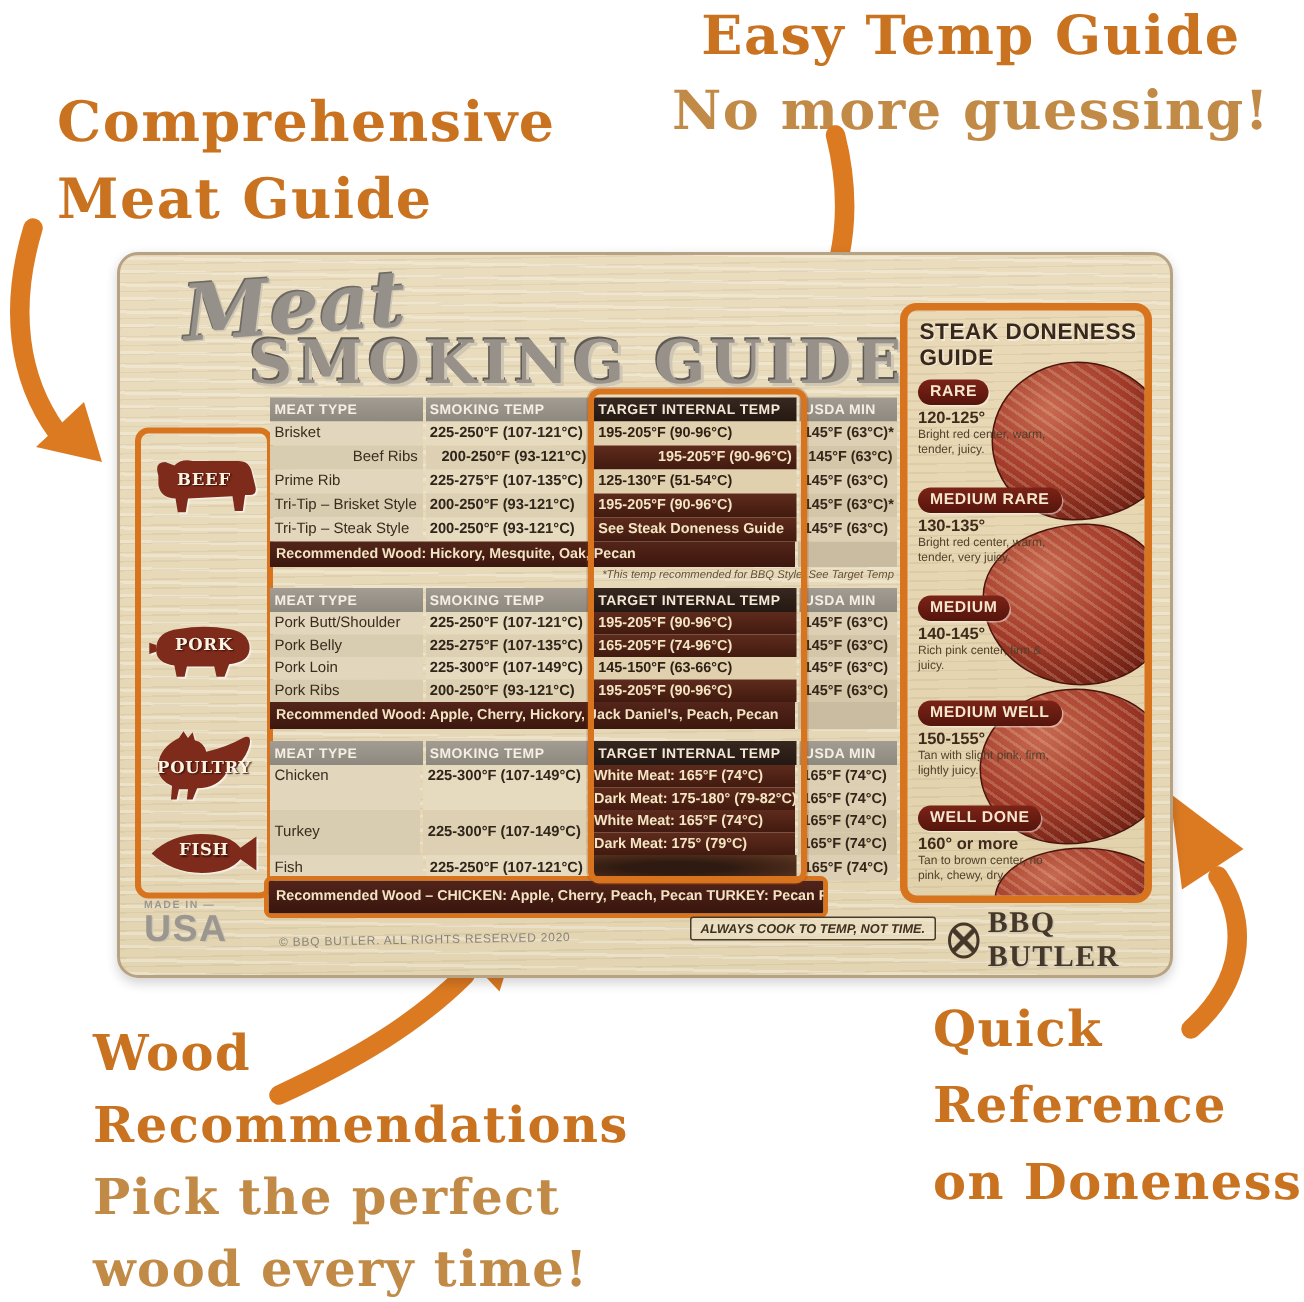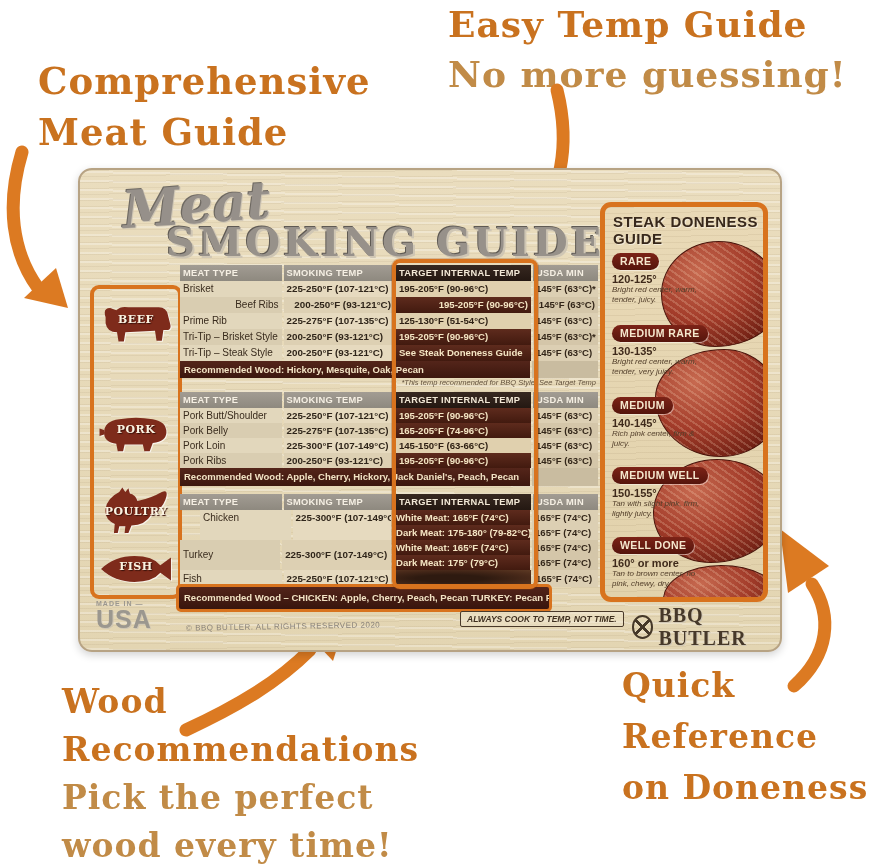--- a/index.html
+++ b/index.html
@@ -3,21 +3,21 @@
 <meta charset="utf-8">
 <style>
   html,body{margin:0;padding:0;background:#fff;}
   .stage{position:relative;width:869px;height:868px;background:#fff;overflow:hidden;
          font-family:"Liberation Sans",sans-serif;}
   
   .ann{position:absolute;font-family:"DejaVu Serif",serif;font-weight:bold;line-height:1.38;}
   .ann .big{color:#C9721F;}
   .ann .sub{color:#C18B47;}
   .ann-topleft{left:38px;top:56px;font-size:37px;letter-spacing:1px;}
-  .ann-topright{left:448px;top:0px;font-size:36px;letter-spacing:1px;}
+  .ann-topright{left:448px;top:0px;font-size:36px;letter-spacing:1px;text-align:center;}
   .ann-bottomleft{left:62px;top:678px;font-size:33px;letter-spacing:1px;line-height:1.45;}
   .ann-bottomright{left:622px;top:660px;font-size:33px;letter-spacing:1px;line-height:1.55;}
   
   .magnet{position:absolute;left:78px;top:168px;width:700px;height:480px;border-radius:14px;
     border:2px solid #B7A384;box-shadow:0 3px 8px rgba(0,0,0,.18);
     background:
       repeating-linear-gradient(179deg, rgba(120,95,60,.08) 0 1px, transparent 1px 6px),
       repeating-linear-gradient(1deg, rgba(255,255,255,.28) 0 2px, transparent 2px 9px),
       linear-gradient(180deg,#EADDBE,#E3D5B2);}
   .title-script{position:absolute;left:42px;top:4px;font-family:"DejaVu Serif",serif;
@@ -73,21 +73,21 @@
     color:#38281B;line-height:17px;letter-spacing:.4px;text-shadow:1px 1px 0 rgba(255,255,255,.5);}
   .steak{position:absolute;z-index:1;border:1px solid #4A150C;
     background:
       repeating-linear-gradient(35deg, rgba(255,230,200,.20) 0 2px, transparent 2px 6px),
       radial-gradient(at 32% 30%, #C76A50, #A33C2A 45%, #6E1F13 80%, #54160C);}
   .level{position:absolute;left:7px;width:110px;z-index:2;}
   .pill{display:inline-block;background:linear-gradient(180deg,#7C2317,#55150C);color:#F5E7CD;
     font-weight:bold;font-size:10.5px;letter-spacing:.4px;padding:2px 8px 3px;border-radius:9px;
     box-shadow:1px 1px 0 rgba(255,255,255,.45);white-space:nowrap;}
   .lv-temp{margin-top:3px;font-weight:bold;font-size:11px;color:#3F2A1B;}
-  .lv-desc{font-size:8px;color:#54402C;line-height:9.5px;width:96px;font-style:italic;}
+  .lv-desc{font-size:8px;color:#54402C;line-height:9.5px;width:96px;}
   
   .madein{position:absolute;left:16px;top:430px;color:#9B978F;line-height:1;}
   .madein .mi{font-size:7px;font-weight:bold;letter-spacing:1px;}
   .madein .usa{font-size:25px;font-weight:bold;letter-spacing:1px;text-shadow:1px 1px 0 #CFC6B4;}
   .copyright{position:absolute;left:106px;top:452px;font-size:8px;color:#8A837A;transform:rotate(-1deg);letter-spacing:.5px;}
   .reminder{position:absolute;left:380px;top:441px;border:1.5px solid #4A3A2A;border-radius:2px;
     padding:2px 6px;font-size:8.5px;font-weight:bold;font-style:italic;color:#3F3020;background:rgba(240,230,205,.5);}
   .brand{position:absolute;left:552px;top:434px;display:flex;align-items:center;gap:5px;}
   .logo-circle{width:24px;height:24px;border-radius:50%;border:2.5px solid #453828;box-sizing:border-box;
     background:
@@ -251,21 +251,21 @@
     </div>
 
     <div class="tbl" style="top:324px;">
       <div class="trow hrow" style="height:16px;line-height:16px;">
         <div class="cell c-meat">MEAT TYPE</div>
         <div class="cell c-smoke">SMOKING TEMP</div>
         <div class="cell c-target">TARGET INTERNAL TEMP</div>
         <div class="cell c-usda">USDA MIN</div>
       </div>
       <div class="prow" style="height:30px;">
-        <div class="cell c-meat" style="line-height:15px;margin-left:20px;">Chicken</div>
+        <div class="cell c-meat" style="line-height:15px;">Chicken</div>
         <div class="cell c-smoke" style="line-height:15px;">225-300°F (107-149°C)</div>
         <div class="subcol">
           <div class="subline">
             <div class="cell c-target t-dark">White Meat: 165°F (74°C)</div>
             <div class="cell c-usda">165°F (74°C)</div>
           </div>
           <div class="subline">
             <div class="cell c-target t-dark">Dark Meat: 175-180° (79-82°C)</div>
             <div class="cell c-usda">165°F (74°C)</div>
           </div>

